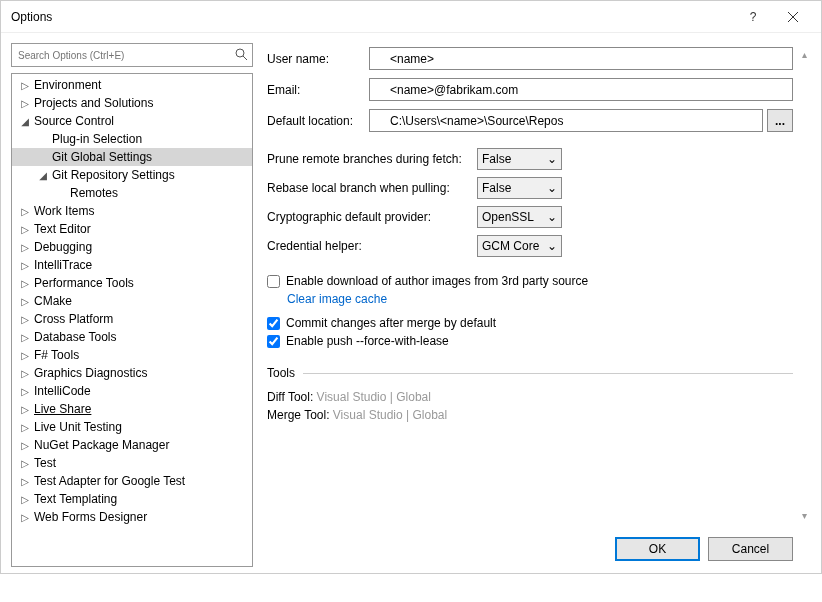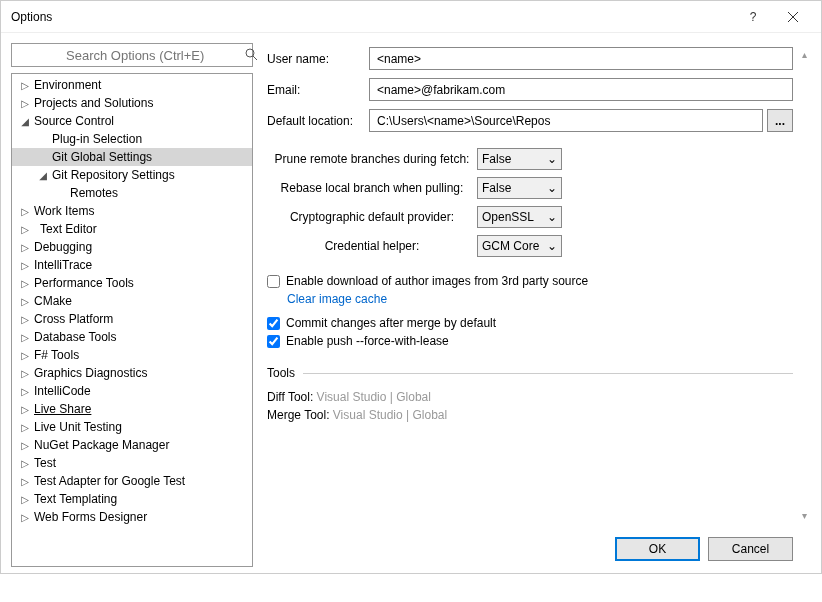--- a/index.html
+++ b/index.html
@@ -4,37 +4,37 @@
 <style>
   * { box-sizing: border-box; font-family: "Segoe UI", Tahoma, sans-serif; font-size: 12px; }
   body { margin: 0; background: #fff; }
   .window { width: 822px; height: 574px; border: 1px solid #ccc; position: relative; display: flex; flex-direction: column; background:#fff;}
   .titlebar { height: 32px; display: flex; align-items: center; padding: 0 8px; border-bottom: 1px solid #eee;}
   .titlebar .title { flex: 1; padding-left: 2px;}
   .titlebar .tbtn { width: 40px; height: 32px; display:flex; align-items:center; justify-content:center; color:#333;}
   .body { flex:1; display:flex; padding: 10px 10px 6px 10px; gap: 14px; overflow:hidden;}
   .left { width: 242px; display:flex; flex-direction:column;}
   .search { display:flex; align-items:center; border:1px solid #999; height:24px; padding:0 4px; background:#fff;}
-  .search input { flex:1; border:none; outline:none; font-size:13px; color:#666;margin-left:48px;}
+  .search input { flex:1; border:none; outline:none; font-size:10px; color:#666;}
   .tree-wrap { margin-top:6px; flex:1; border:1px solid #999; position:relative; overflow:hidden;}
   .tree { position:absolute; inset:0; overflow-y:auto; padding:2px 0;}
   .tree::-webkit-scrollbar{width:16px;}
   .tree::-webkit-scrollbar-track{background:#f0f0f0;}
   .tree::-webkit-scrollbar-thumb{background:#c2c2c2;}
   .node { display:flex; align-items:center; height:18px; padding-right:4px; cursor:default;}
   .node.sel { background:#d6d6d6;}
   .arrow { width:14px; display:flex; justify-content:center; color:#555; font-size:10px;}
   .arrow.blank { visibility:hidden;}
   .ind { display:inline-block;}
   .right { flex:1; position:relative; padding: 4px 18px 0 0;}
   .form-row { display:flex; align-items:center; margin-bottom:8px;}
   .form-row .lbl { width:102px;}
-  .form-row input[type=text] { flex:1; border:1px solid #888; height:23px; padding:0 7px;}
+  .form-row input[type=text] { flex:1; border:1px solid #888; height:23px; padding:0 20px;}
   .browse { width:26px; height:23px; margin-left:4px; border:1px solid #888; background:#e6e6e6; display:flex;align-items:center;justify-content:center;font-weight:bold;}
-  .combo-row { display:flex; align-items:center; margin-bottom:7px;text-align:center;}
+  .combo-row { display:flex; align-items:center; margin-bottom:7px;}
   .combo-row .lbl2 { width:210px;}
   .combo { width:85px; height:22px; border:1px solid #888; display:flex; align-items:center; padding:0 4px; justify-content:space-between; background:#f0f0f0;}
   .chkrow { display:flex; align-items:center; margin-bottom:4px;}
   .chkrow input { margin: 0 6px 0 0;}
   .linklike { color:#0066cc; margin-left:20px; margin-bottom:10px; display:inline-block; cursor:pointer;}
   .section-hd { display:flex; align-items:center; margin: 18px 0 10px 0;}
   .section-hd .txt { margin-right:8px;}
   .section-hd .line { flex:1; height:1px; background:#ccc;}
   .toolline { margin-bottom:4px;}
   .toolline .gray { color:#999;}
@@ -108,21 +108,21 @@
               <span style="margin-left: 2px;">Remotes</span>
             </div>
             <div class="node">
               <span class="ind" style="width: 6px;"></span>
               <span class="arrow">▷</span>
               <span style="margin-left: 2px;">Work Items</span>
             </div>
             <div class="node">
               <span class="ind" style="width: 6px;"></span>
               <span class="arrow">▷</span>
-              <span style="margin-left: 8px; text-align: center;">Text Editor</span>
+              <span style="margin-left: 2px; text-align: center;">Text Editor</span>
             </div>
             <div class="node">
               <span class="ind" style="width: 6px;"></span>
               <span class="arrow">▷</span>
               <span style="margin-left: 2px;">Debugging</span>
             </div>
             <div class="node">
               <span class="ind" style="width: 6px;"></span>
               <span class="arrow">▷</span>
               <span style="margin-left: 2px;">IntelliTrace</span>

